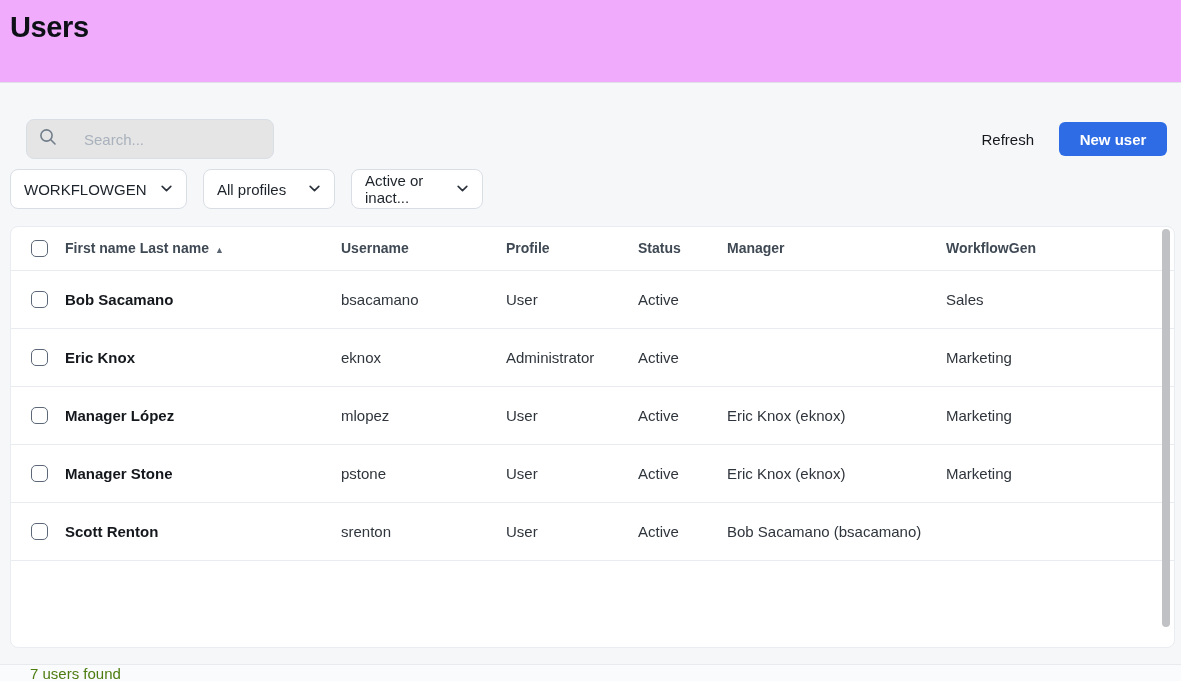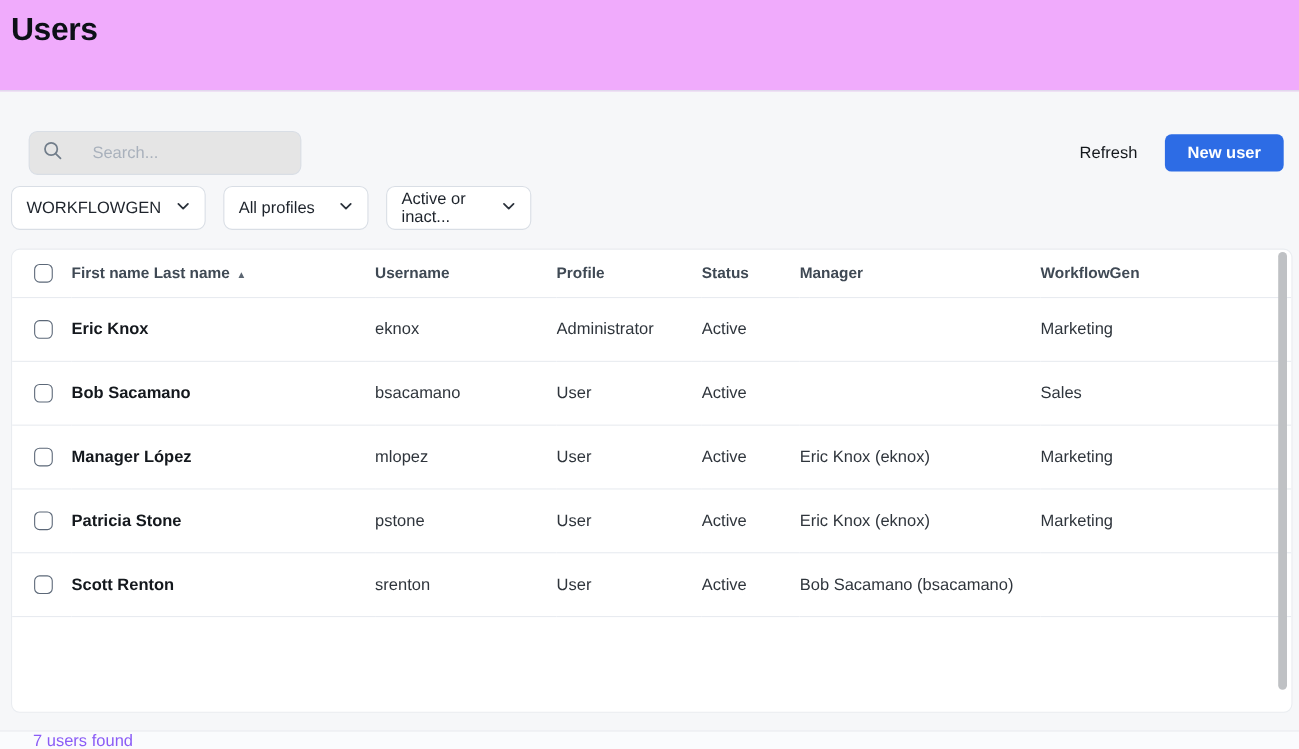--- a/index.html
+++ b/index.html
@@ -84,21 +84,21 @@
   .scroll-thumb {
     position:absolute; top:2px; right:4px;
     width:8px; height:398px; border-radius:4px; background:#bfc1c4;
     cursor:pointer;
   }
   
   .status-bar {
     margin-top:16px; height:17px; padding-left:30px;
     background:#fafbfd; border-top:1px solid #e8eaee;
     display:flex; align-items:center;
-    font-size:15px; color:#8b5cf6;
+    font-size:15px; color:#4d7c0f;
   }
 </style>
 </head>
 <body>
 
 <header class="app-header">
   <h1 class="page-title">Users</h1>
 </header>
 
 <div class="toolbar-row1">
@@ -163,51 +163,51 @@
         <th>Username</th>
         <th>Profile</th>
         <th>Status</th>
         <th>Manager</th>
         <th>WorkflowGen</th>
       </tr>
     </thead>
     <tbody>
   <tr>
     <td><span class="cb"></span></td>
+    <td class="cell-name">Bob Sacamano</td>
+    <td>bsacamano</td>
+    <td>User</td>
+    <td>Active</td>
+    <td></td>
+    <td>Sales</td>
+  </tr>
+
+  <tr>
+    <td><span class="cb"></span></td>
     <td class="cell-name">Eric Knox</td>
     <td>eknox</td>
     <td>Administrator</td>
     <td>Active</td>
     <td></td>
     <td>Marketing</td>
   </tr>
 
   <tr>
     <td><span class="cb"></span></td>
-    <td class="cell-name">Bob Sacamano</td>
-    <td>bsacamano</td>
-    <td>User</td>
-    <td>Active</td>
-    <td></td>
-    <td>Sales</td>
-  </tr>
-
-  <tr>
-    <td><span class="cb"></span></td>
     <td class="cell-name">Manager López</td>
     <td>mlopez</td>
     <td>User</td>
     <td>Active</td>
     <td>Eric Knox (eknox)</td>
     <td>Marketing</td>
   </tr>
 
   <tr>
     <td><span class="cb"></span></td>
-    <td class="cell-name">Patricia Stone</td>
+    <td class="cell-name">Manager Stone</td>
     <td>pstone</td>
     <td>User</td>
     <td>Active</td>
     <td>Eric Knox (eknox)</td>
     <td>Marketing</td>
   </tr>
 
   <tr>
     <td><span class="cb"></span></td>
     <td class="cell-name">Scott Renton</td>

